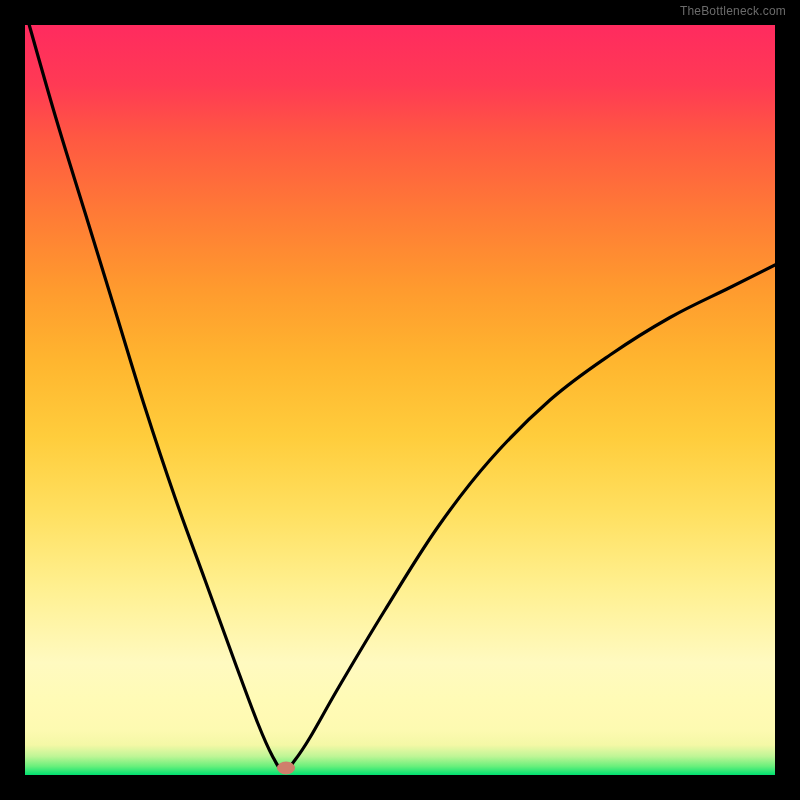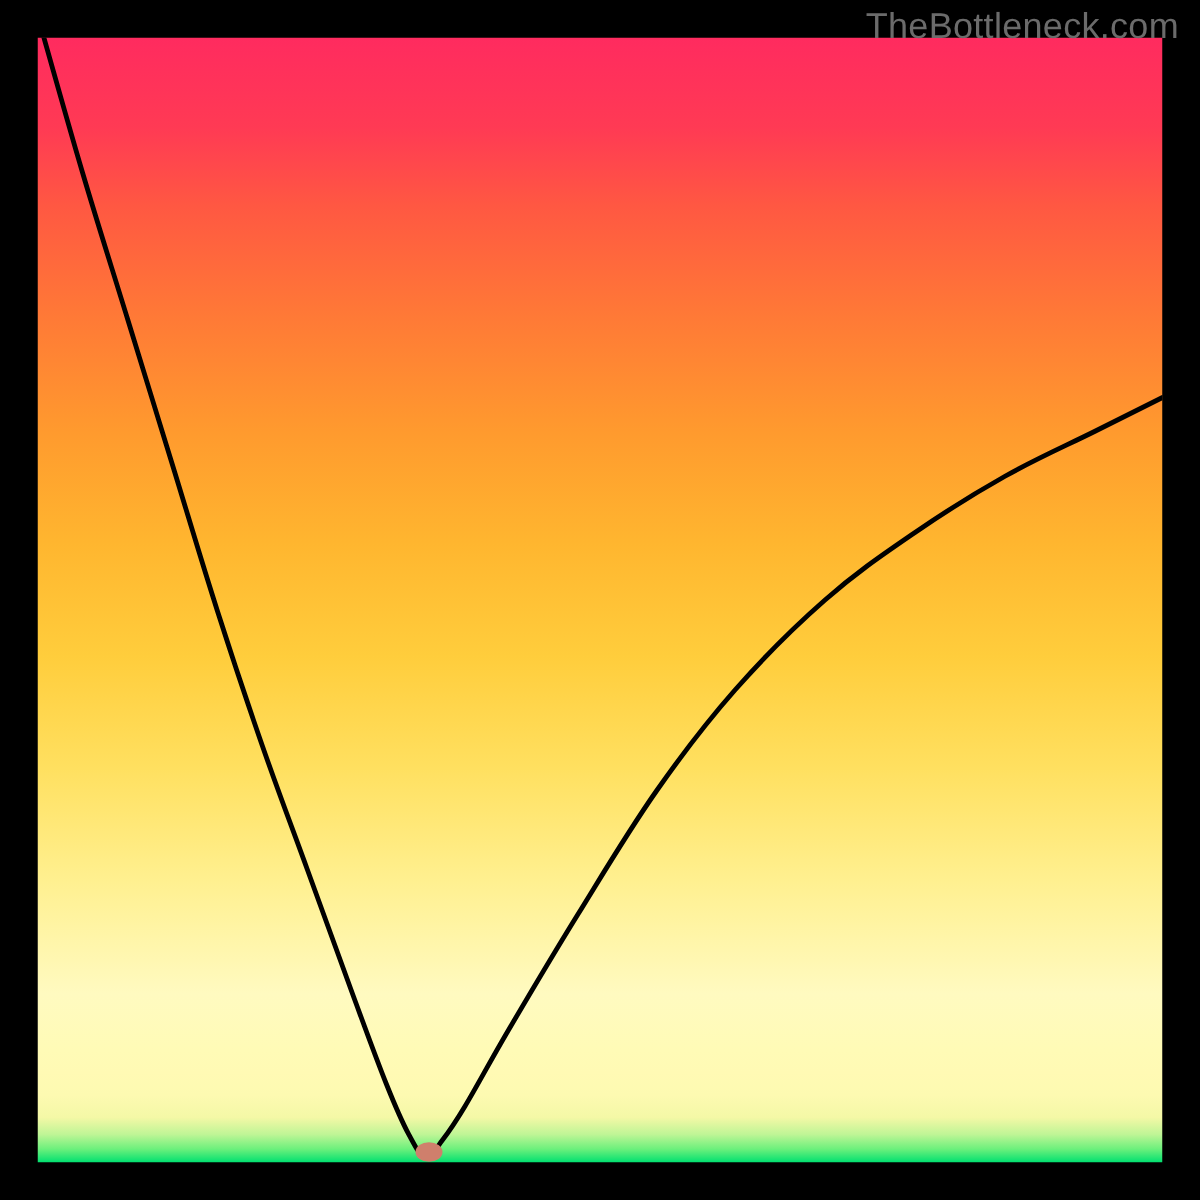--- a/index.html
+++ b/index.html
@@ -47,21 +47,21 @@
       #ff5842 85%,
       #ff3a54 92%,
       #ff2b5f 100%
     );
   }
   .watermark {
     position: absolute;
     top: 4px;
     right: 14px;
     color: #6b6b6b;
-    font-size: 24px;
+    font-size: 12px;
     font-weight: 500;
     letter-spacing: 0.2px;
   }
   svg.curve {
     position: absolute;
     left: 0; top: 0;
     width: 100%; height: 100%;
     overflow: visible;
   }
   .curve path {

